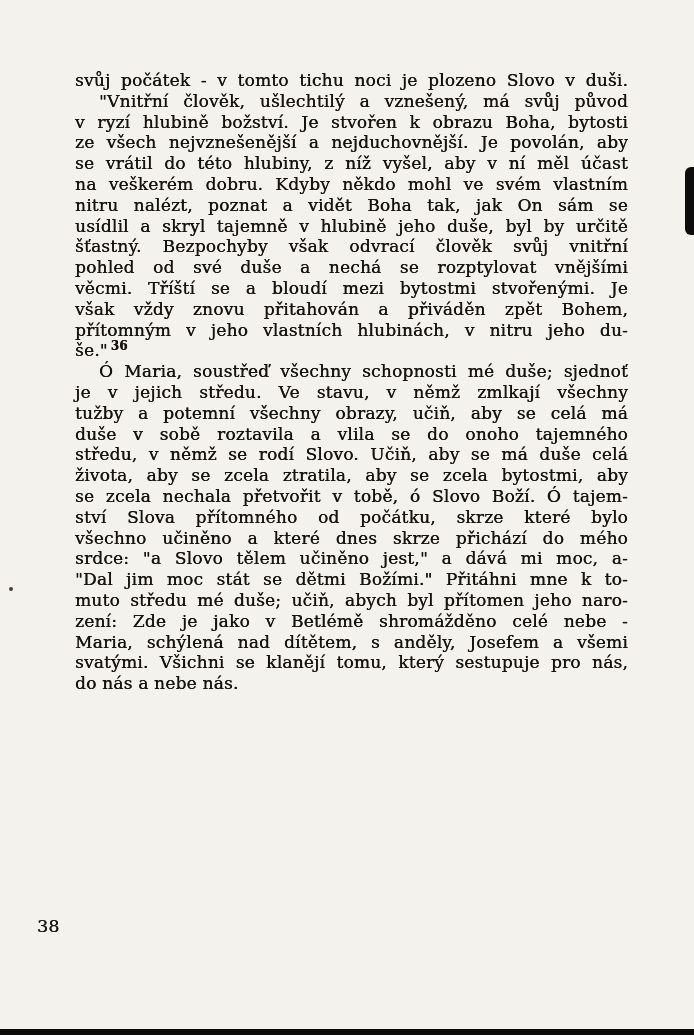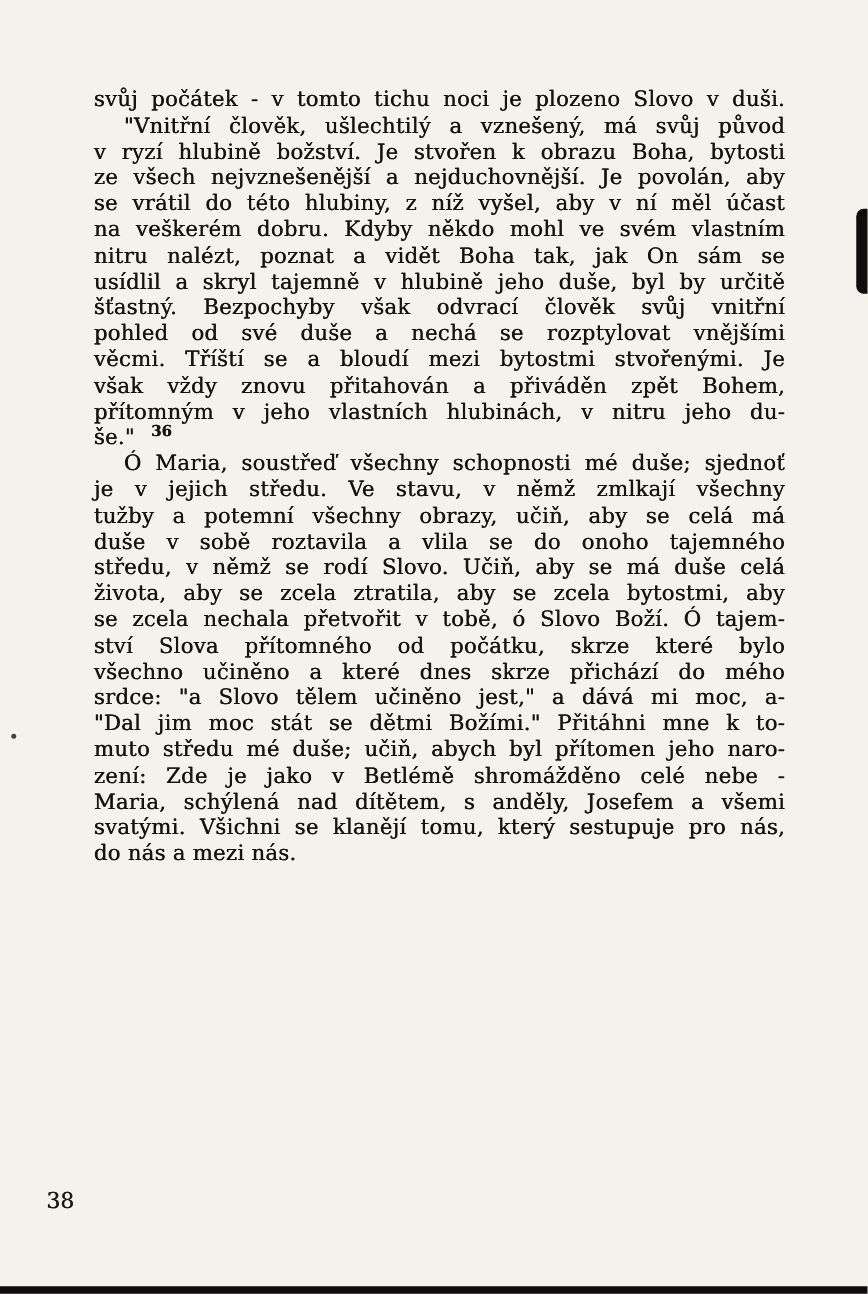--- a/index.html
+++ b/index.html
@@ -41,27 +41,27 @@
       text-align-last: left;
     }
     .line.indent {
       text-indent: 24px;
     }
     sup.footnote-ref {
       font-weight: bold;
       font-size: 12px;
       vertical-align: super;
       line-height: 0;
-      margin-left: 13px;
+      margin-left: 3px;
       letter-spacing: 0;
     }
     .page-number {
       position: absolute;
       left: 37px;
-      top: 951px;
+      top: 916px;
       font-size: 17.5px;
       color: #1b1813;
       text-shadow: 0.3px 0 0 currentColor;
     }
     
     .artifact-blob {
       position: absolute;
       right: 0;
       top: 167px;
       width: 9px;
@@ -119,20 +119,20 @@
         <div class="line"><span>života, aby se zcela ztratila, aby se zcela bytostmi, aby</span></div>
         <div class="line"><span>se zcela nechala přetvořit v tobě, ó Slovo Boží. Ó tajem-</span></div>
         <div class="line"><span>ství Slova přítomného od počátku, skrze které bylo</span></div>
         <div class="line"><span>všechno učiněno a které dnes skrze přichází do mého</span></div>
         <div class="line"><span>srdce: "a Slovo tělem učiněno jest," a dává mi moc, a-</span></div>
         <div class="line"><span>"Dal jim moc stát se dětmi Božími." Přitáhni mne k to-</span></div>
         <div class="line"><span>muto středu mé duše; učiň, abych byl přítomen jeho naro-</span></div>
         <div class="line"><span>zení: Zde je jako v Betlémě shromážděno celé nebe -</span></div>
         <div class="line"><span>Maria, schýlená nad dítětem, s anděly, Josefem a všemi</span></div>
         <div class="line"><span>svatými. Všichni se klanějí tomu, který sestupuje pro nás,</span></div>
-        <div class="line no-justify"><span>do nás a mezi nás.</span></div>
+        <div class="line no-justify"><span>do nás a nebe nás.</span></div>
       </div>
     </div>
   <div class="page-number">38</div>
   <div class="artifact-blob"></div>
   <div class="artifact-dot"></div>
   <div class="artifact-bottom"></div>
 </div>
 
 </body></html>

